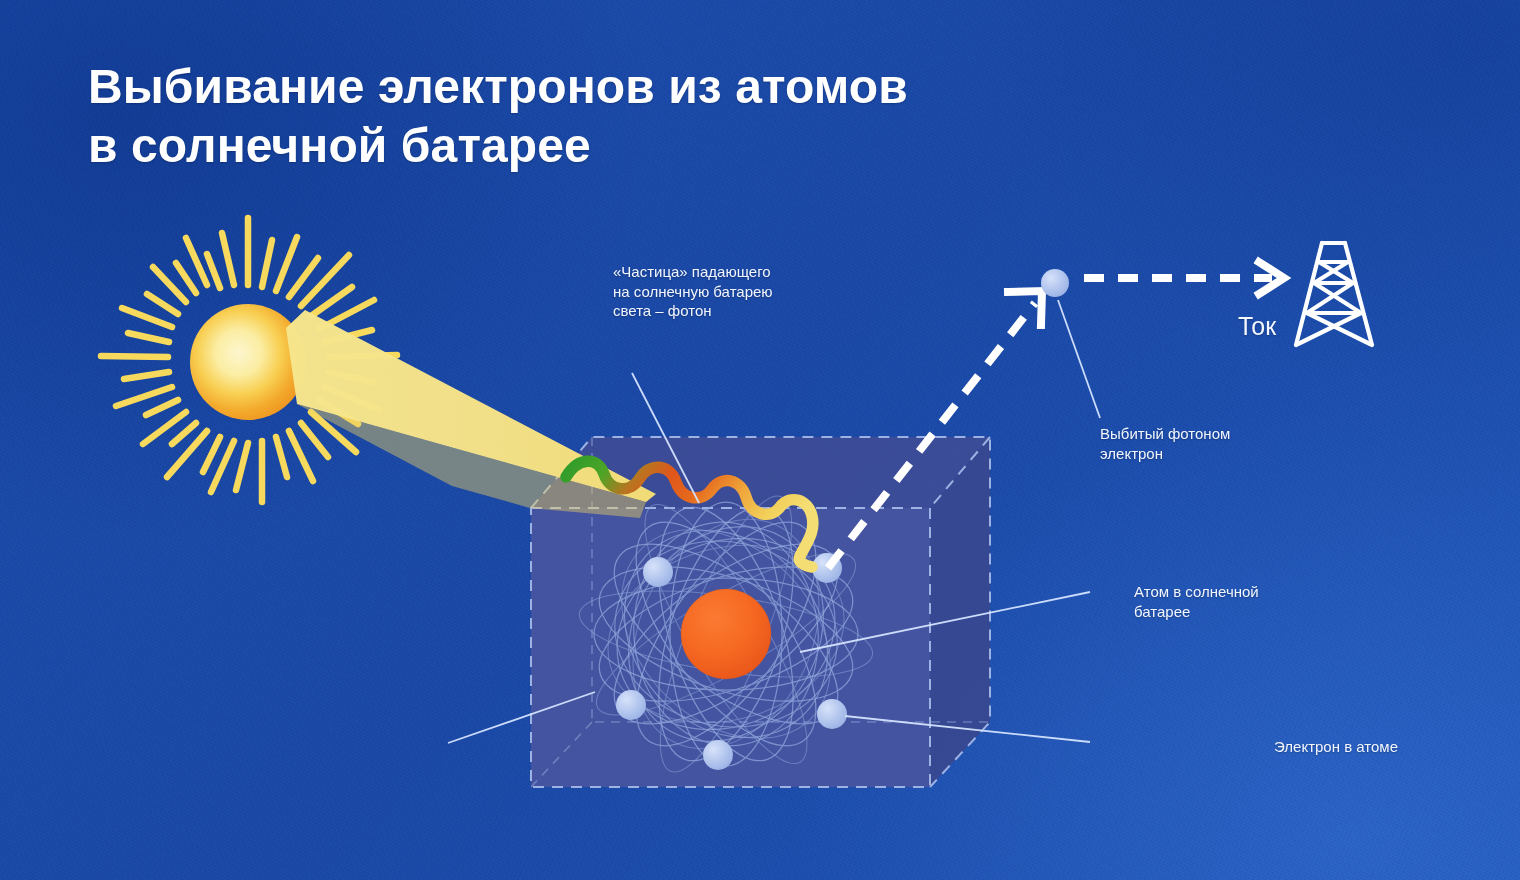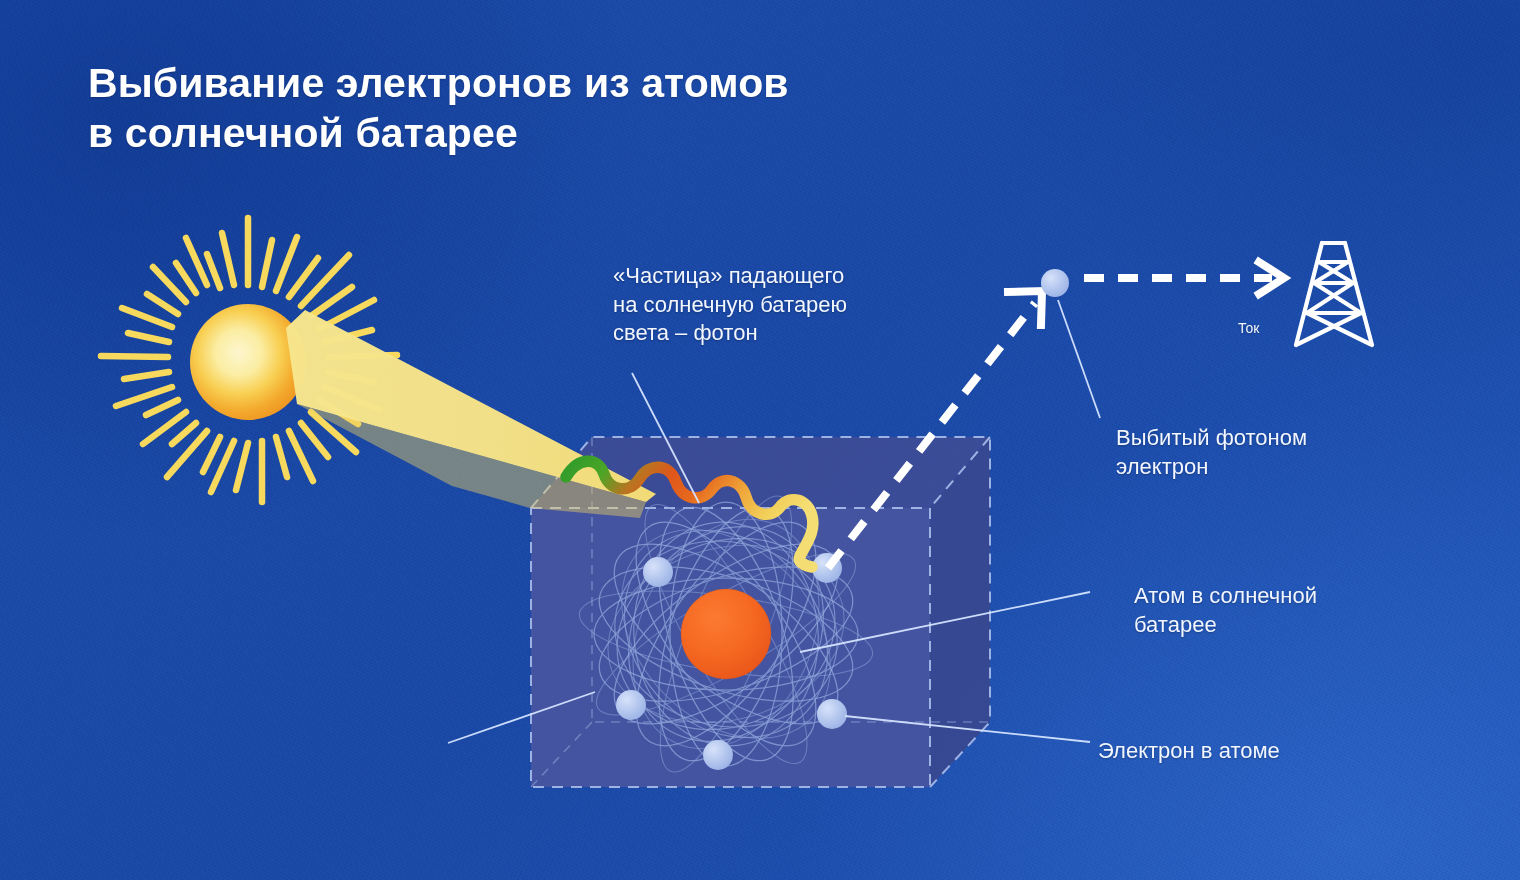--- a/index.html
+++ b/index.html
@@ -30,41 +30,41 @@
       repeating-linear-gradient(113deg, rgba(0,0,0,.9) 0 1px, rgba(0,0,0,0) 1px 4px),
       repeating-linear-gradient(72deg, rgba(255,255,255,.6) 0 1px, rgba(0,0,0,0) 1px 5px);
     mix-blend-mode:overlay;
   }
   svg.layer{position:absolute;left:0;top:0;width:1520px;height:880px;overflow:visible;}
 
   .title{
     position:absolute;left:88px;top:58px;
     width:900px;
     color:#FFFFFF;
-    font-size:41px;
+    font-size:48px;
     font-weight:bold;
     line-height:1.22;
     letter-spacing:.1px;
     white-space:pre-line;
     text-shadow:0 1px 2px rgba(0,0,0,.22);
   }
   .label{
     position:absolute;
     color:#F2F6FF;
-    font-size:22px;
+    font-size:15px;
     line-height:1.30;
     white-space:pre-line;
     text-shadow:0 1px 2px rgba(0,0,0,.25);
   }
   #lbl-photon   {left:613px; top:262px; width:340px;}
-  #lbl-ejected  {left:1100px;top:424px; width:290px;margin-left:16px;}
+  #lbl-ejected  {left:1100px;top:424px; width:290px;}
   #lbl-atom     {left:1134px;top:582px; width:290px;}
-  #lbl-electron {left:1098px;top:737px; width:300px;}
+  #lbl-electron {left:1098px;top:737px; width:300px;text-align:right;}
   #lbl-panel    {left:272px; top:731px; width:220px;}
-  #lbl-current  {left:1238px;top:319px; width:90px; font-size:14px;}
+  #lbl-current  {left:1238px;top:310px; width:90px; font-size:25px;}
 </style>
 </head>
 <body>
 
 <div id="stage">
 
   <div id="noise"></div>
 
   <svg class="layer" viewBox="0 0 1520 880">
     <defs>

